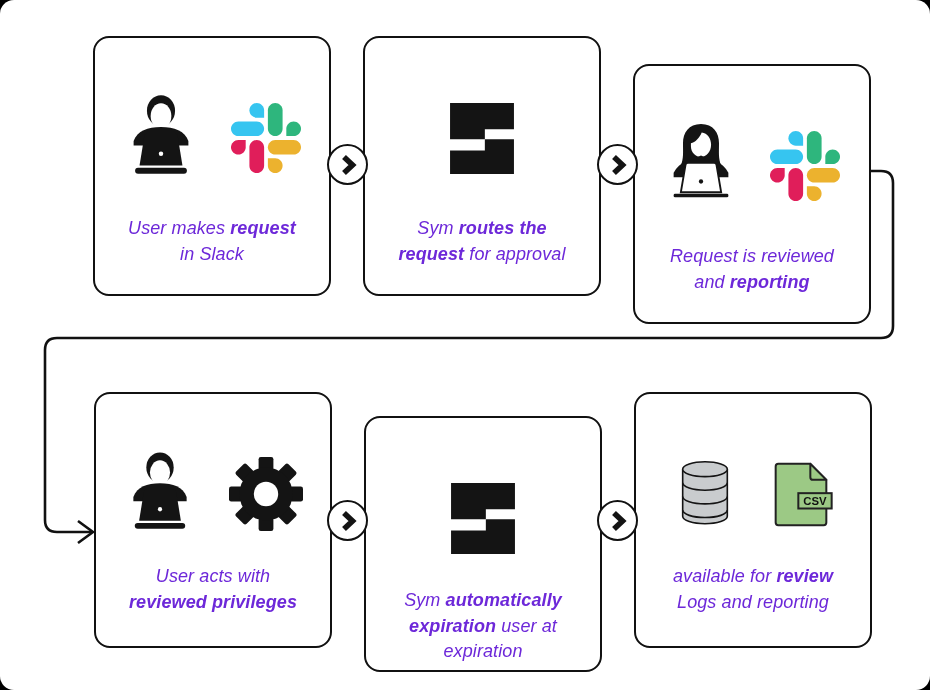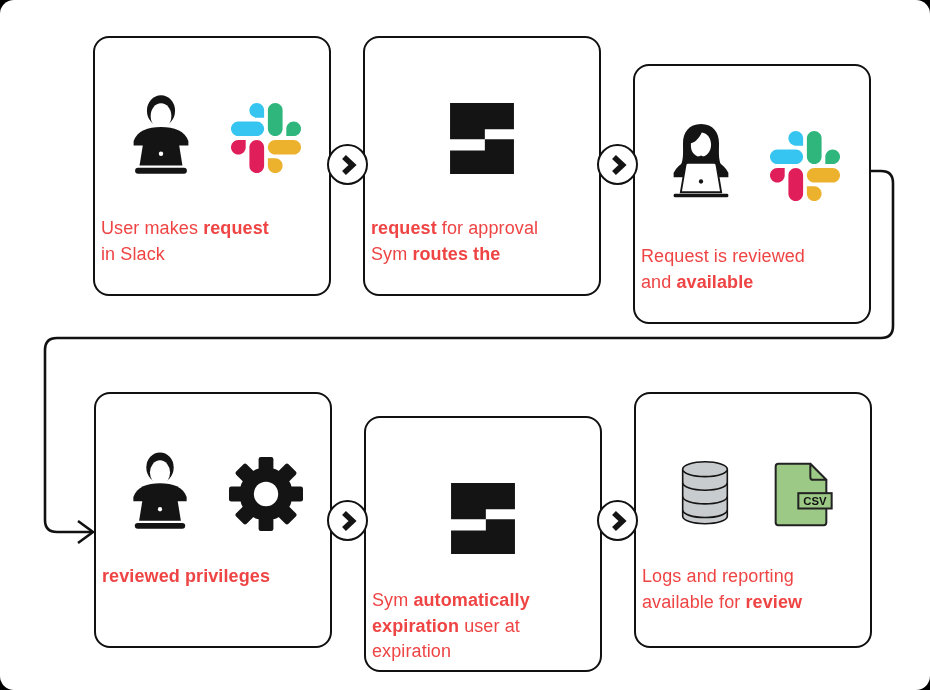--- a/index.html
+++ b/index.html
@@ -14,22 +14,22 @@
   }
   .row1{top:36px;height:260px;}
   .row2{top:392px;height:256px;}
   .c1{left:93px;} .c2{left:363px;} .c3{left:633px;margin-top:28px;}
   .c4{left:94px;} .c5{left:364px;margin-top:24px;} .c6{left:634px;}
   .icons{
     position:absolute;top:26px;left:0;right:0;height:148px;
     display:flex;align-items:center;justify-content:center;gap:33px;
   }
   .caption{
-    position:absolute;left:6px;right:6px;
-    font-size:18px;line-height:25.5px;color:#ef4444;letter-spacing:.1px;
+    position:absolute;left:6px;right:6px;text-align:center;
+    font-size:18px;line-height:25.5px;color:#6d28d9;letter-spacing:.1px;font-style:italic;
   }
   .row1 .caption{top:178px;}
   .row2 .caption{top:170px;}
   .caption .b{font-weight:700;}
   .chevcircle{
     position:absolute;width:41px;height:41px;border-radius:50%;
     background:#fff;border:2.5px solid #111;box-sizing:border-box;
     display:flex;align-items:center;justify-content:center;z-index:3;
   }
   .connector-layer{position:absolute;left:0;top:0;z-index:1;}
@@ -72,22 +72,22 @@
   </div>
 
   <div class="card row1 c2">
     <div class="icons">
       <svg width="64" height="71" viewBox="0 0 90 100">
         <path d="M0 0 H90 V37 H49 V51 H0 Z" fill="#141414"></path>
         <path d="M0 67 H49 V51 H90 V100 H0 Z" fill="#141414"></path>
       </svg>
     </div>
     <div class="caption">
+        <div class="cap-line"><span>Sym </span><span class="b">routes the</span></div>
         <div class="cap-line"><span class="b">request</span><span> for approval</span></div>
-        <div class="cap-line"><span>Sym </span><span class="b">routes the</span></div>
       </div>
   </div>
 
   <div class="card row1 c3">
     <div class="icons">
       <svg width="72" height="94" viewBox="0 0 100 125">
         <path d="M50 4 C33 4 25 16 25 31 C25 44 26 52 22 62 L22 66 C30 70 40 71 50 71 C60 71 70 70 78 66 L78 62 C74 52 75 44 75 31 C75 16 67 4 50 4 Z" fill="#141414"></path>
         <path d="M51 16 C59 17 64 24 64 33 C64 43 57 50 50 50 C43 50 36 44 36 35 L36 31 C42 30 48 23 51 16 Z" fill="#fff"></path>
         <path d="M43 51 L50 57 L57 51 L50 48 Z" fill="#141414"></path>
         <path d="M12 72 C20 56 34 53 50 53 C66 53 80 56 88 72 L88 78 L12 78 Z" fill="#141414"></path>
@@ -101,21 +101,21 @@
         <path d="M45.2 25.8c-7.1 0-12.9-5.8-12.9-12.9S38.1 0 45.2 0s12.9 5.8 12.9 12.9v12.9H45.2z" fill="#36C5F0"></path>
         <path d="M45.2 32.3c7.1 0 12.9 5.8 12.9 12.9s-5.8 12.9-12.9 12.9H12.9C5.8 58.1 0 52.3 0 45.2s5.8-12.9 12.9-12.9h32.3z" fill="#36C5F0"></path>
         <path d="M97 45.2c0-7.1 5.8-12.9 12.9-12.9s12.9 5.8 12.9 12.9-5.8 12.9-12.9 12.9H97V45.2z" fill="#2EB67D"></path>
         <path d="M90.5 45.2c0 7.1-5.8 12.9-12.9 12.9s-12.9-5.8-12.9-12.9V12.9C64.7 5.8 70.5 0 77.6 0s12.9 5.8 12.9 12.9v32.3z" fill="#2EB67D"></path>
         <path d="M77.6 97c7.1 0 12.9 5.8 12.9 12.9s-5.8 12.9-12.9 12.9-12.9-5.8-12.9-12.9V97h12.9z" fill="#ECB22E"></path>
         <path d="M77.6 90.5c-7.1 0-12.9-5.8-12.9-12.9s5.8-12.9 12.9-12.9h32.3c7.1 0 12.9 5.8 12.9 12.9s-5.8 12.9-12.9 12.9H77.6z" fill="#ECB22E"></path>
       </svg>
     </div>
     <div class="caption">
         <div class="cap-line"><span>Request is reviewed</span></div>
-        <div class="cap-line"><span>and </span><span class="b">available</span></div>
+        <div class="cap-line"><span>and </span><span class="b">reporting</span></div>
       </div>
   </div>
 
   <div class="card row2 c4">
     <div class="icons">
       <svg width="72" height="91" viewBox="0 0 100 125">
         <ellipse cx="50" cy="25" rx="19" ry="21" fill="#141414"></ellipse>
         <ellipse cx="50" cy="32" rx="14" ry="17" fill="#fff"></ellipse>
         <path d="M13 66 C18 52 32 47 50 47 C68 47 82 52 87 66 L87 72 L13 72 Z" fill="#141414"></path>
         <path d="M31 56 H69 Q72 56 72.5 59 L79 99 H21 L27.5 59 Q28 56 31 56 Z" fill="#141414"></path>
@@ -131,20 +131,21 @@
           <rect x="40" y="0" width="20" height="18" rx="3" transform="rotate(180 50 50)"></rect>
           <rect x="40" y="0" width="20" height="18" rx="3" transform="rotate(225 50 50)"></rect>
           <rect x="40" y="0" width="20" height="18" rx="3" transform="rotate(270 50 50)"></rect>
           <rect x="40" y="0" width="20" height="18" rx="3" transform="rotate(315 50 50)"></rect>
           <circle cx="50" cy="50" r="36"></circle>
         </g>
         <circle cx="50" cy="50" r="16.5" fill="#fff"></circle>
       </svg>
     </div>
     <div class="caption">
+        <div class="cap-line"><span>User acts with</span></div>
         <div class="cap-line"><span class="b">reviewed privileges</span></div>
       </div>
   </div>
 
   <div class="card row2 c5">
     <div class="icons">
       <svg width="64" height="71" viewBox="0 0 90 100">
         <path d="M0 0 H90 V37 H49 V51 H0 Z" fill="#141414"></path>
         <path d="M0 67 H49 V51 H90 V100 H0 Z" fill="#141414"></path>
       </svg>
@@ -166,22 +167,22 @@
         <path d="M14 82 A36 12 0 0 0 86 82" fill="none" stroke-width="2.6" stroke="#141414"></path>
       </svg>
       <svg width="64" height="67" viewBox="0 0 96 100">
         <path d="M10 8 Q10 4 14 4 H62 L86 28 V92 Q86 96 82 96 H14 Q10 96 10 92 Z" stroke-width="3" fill="#9CC985" stroke="#222222"></path>
         <path d="M62 4 V24 Q62 28 66 28 H86 Z" stroke-width="3" stroke-linejoin="round" fill="#9CC985" stroke="#222222"></path>
         <rect x="44" y="48" width="50" height="23" stroke-width="3" fill="#9CC985" stroke="#222222"></rect>
         <text x="69" y="66" text-anchor="middle" font-size="17" font-weight="bold" font-family="Liberation Sans, sans-serif" fill="#111">CSV</text>
       </svg>
     </div>
     <div class="caption">
+        <div class="cap-line"><span>available for </span><span class="b">review</span></div>
         <div class="cap-line"><span>Logs and reporting</span></div>
-        <div class="cap-line"><span>available for </span><span class="b">review</span></div>
       </div>
   </div>
 
   <div class="chevcircle" style="left:327px;top:144px;">
     <svg width="18" height="22" viewBox="0 0 18 22">
       <path d="M5 3 L13.5 11 L5 19" fill="none" stroke-width="5.6" stroke-linejoin="miter" stroke="#141414"></path>
     </svg>
   </div>
   <div class="chevcircle" style="left:597px;top:144px;">
     <svg width="18" height="22" viewBox="0 0 18 22">

